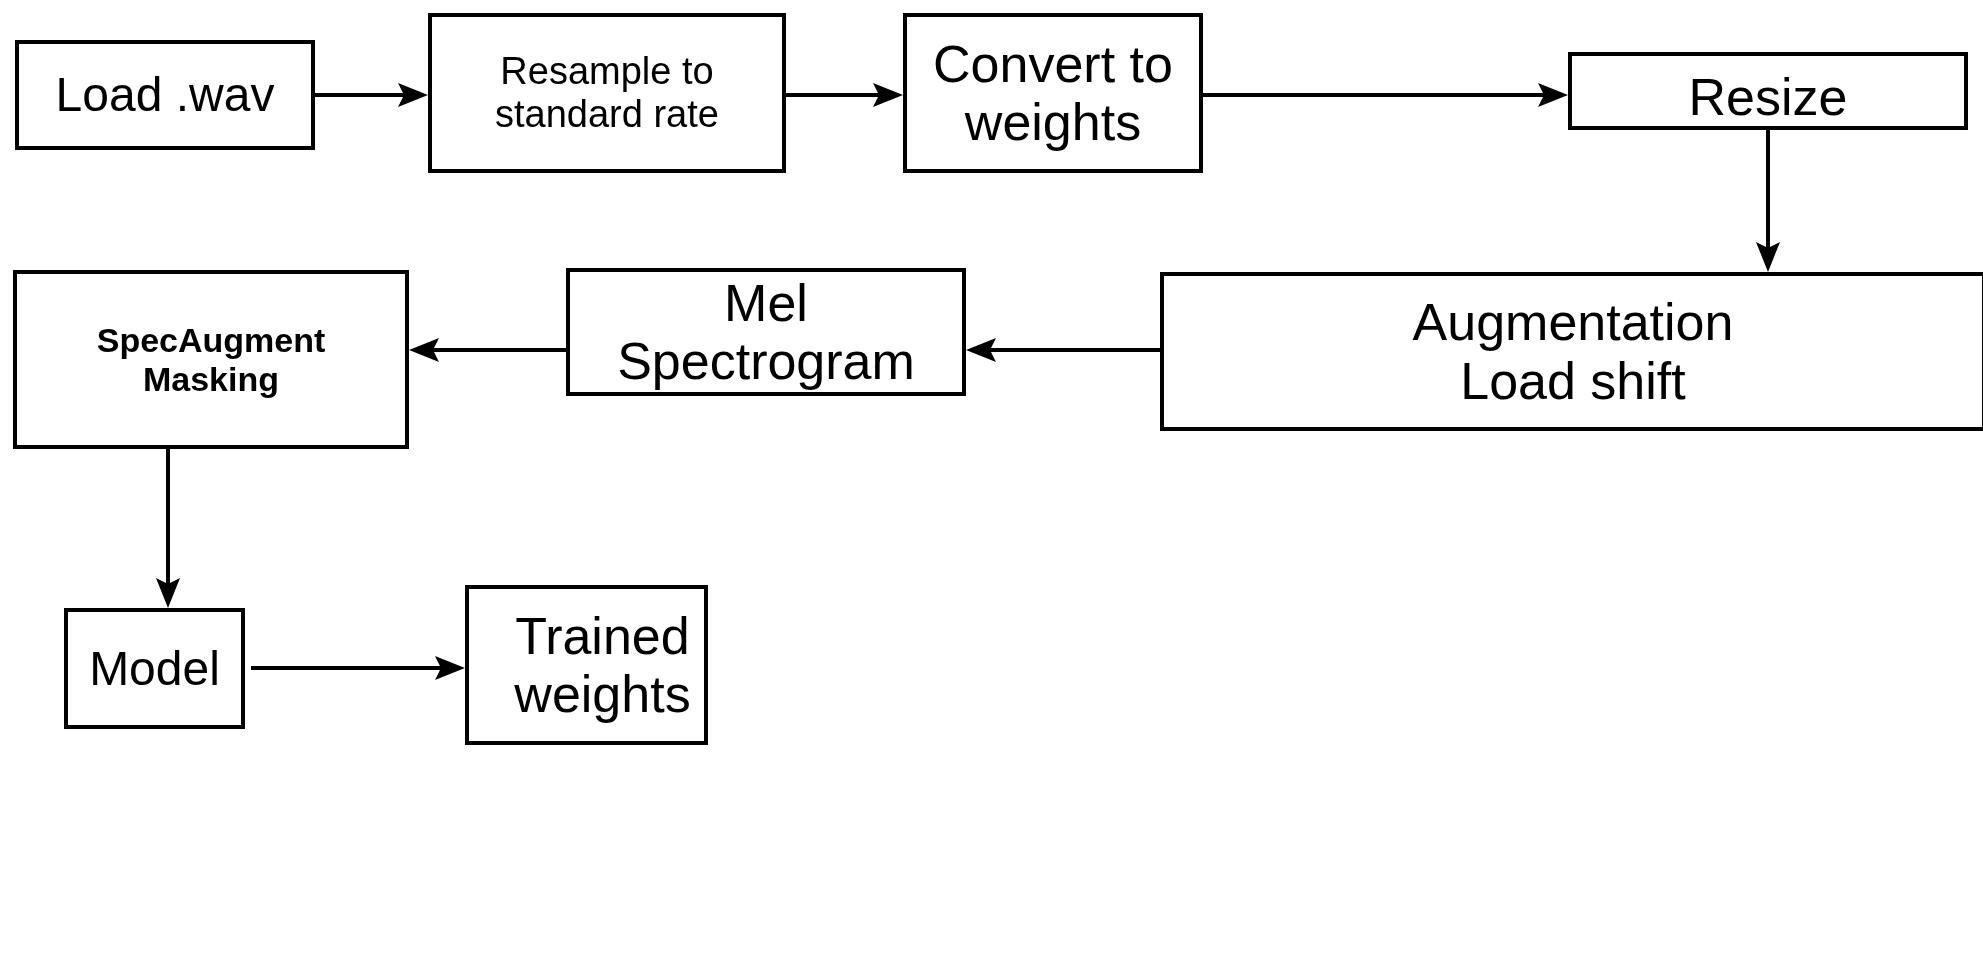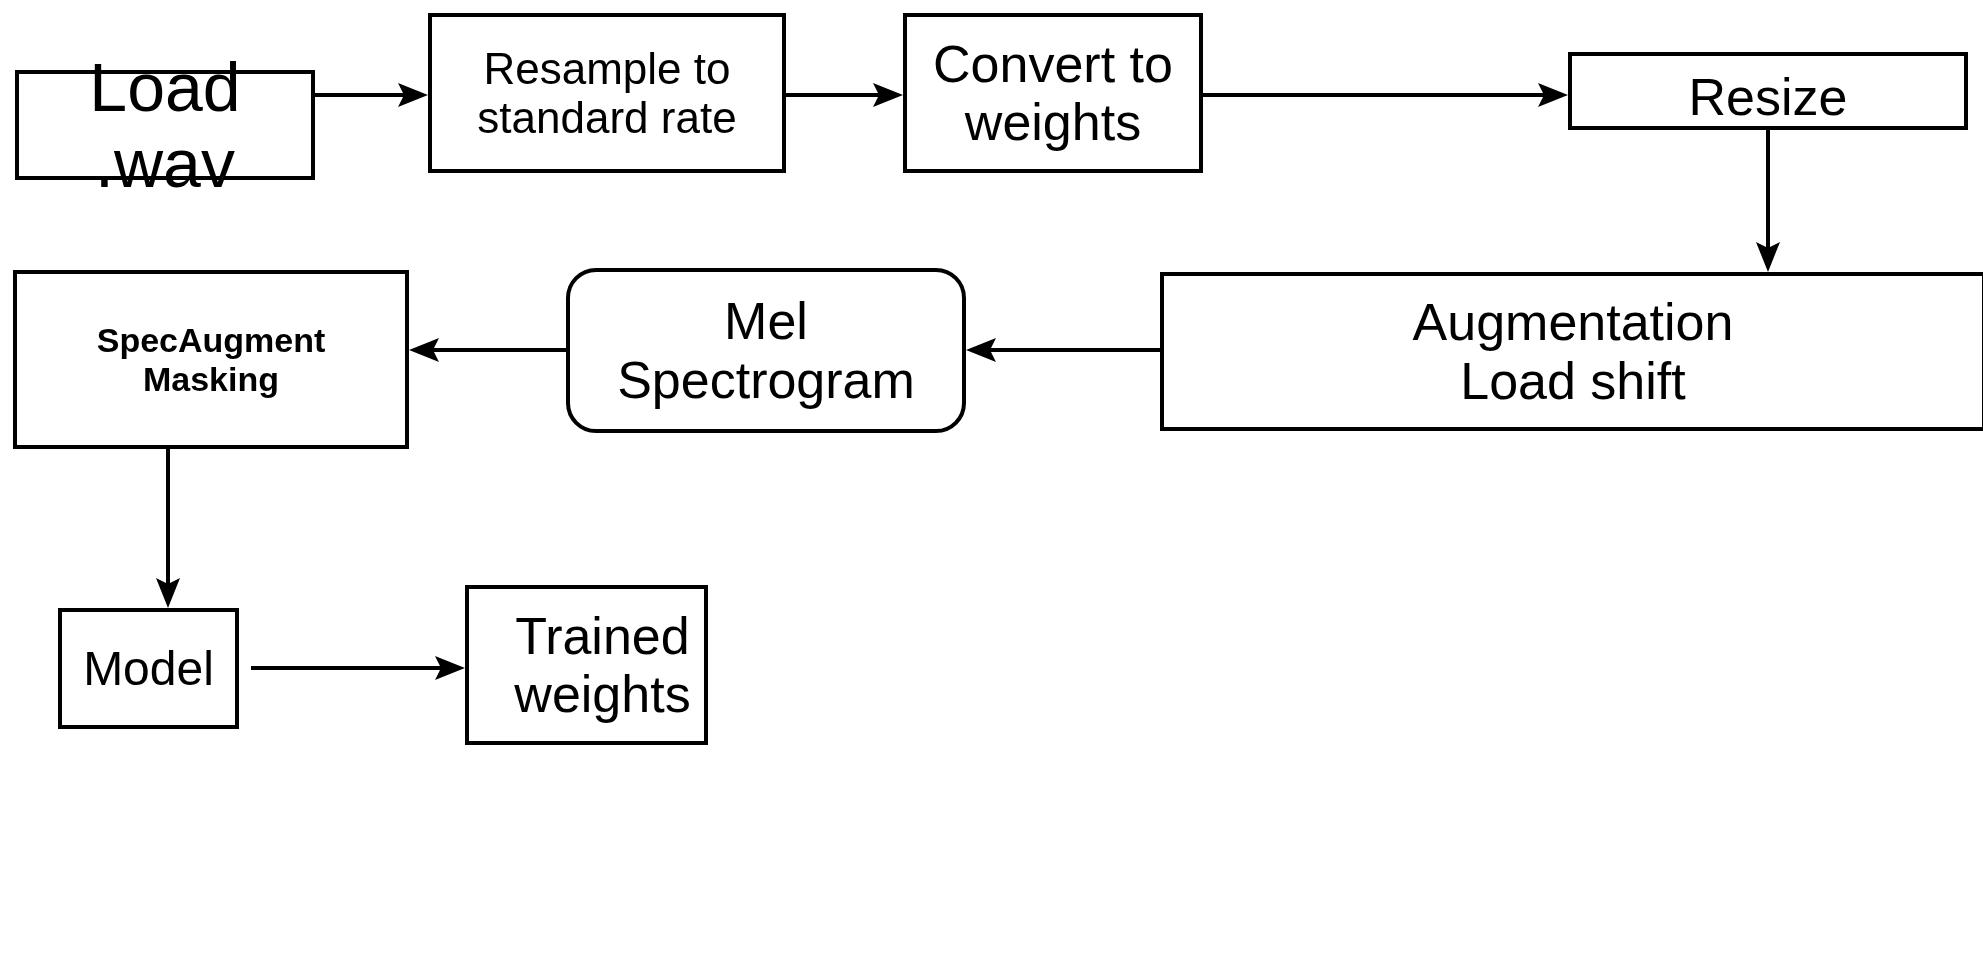--- a/index.html
+++ b/index.html
@@ -27,28 +27,28 @@
     color: #000000;
     line-height: 1.12;
     z-index: 2;
   }
   .node .label {
     display: block;
     white-space: pre-line;
     padding: 0 6px;
   }
   
-  #n-load      { left: 15px;   top: 40px;  width: 300px; height: 110px; font-size: 68px; margin-top: 30px; }
-  #n-resample  { left: 428px;  top: 13px;  width: 358px; height: 160px; font-size: 44px; }
+  #n-load      { left: 15px;   top: 40px;  width: 300px; height: 110px; font-size: 48px; }
+  #n-resample  { left: 428px;  top: 13px;  width: 358px; height: 160px; font-size: 38px; }
   #n-stereo    { left: 903px;  top: 13px;  width: 300px; height: 160px; font-size: 52px; }
   #n-resize    { left: 1568px; top: 52px;  width: 400px; height: 78px;  font-size: 52px; align-items: flex-end; }
   #n-augment   { left: 1160px; top: 272px; width: 826px; height: 159px; font-size: 52px; }
-  #n-mel       { left: 566px;  top: 268px; width: 400px; height: 165px; font-size: 52px; border-radius: 30px; }
+  #n-mel       { left: 566px;  top: 268px; width: 400px; height: 128px; font-size: 52px; }
   #n-spec      { left: 13px;   top: 270px; width: 396px; height: 179px; font-size: 34px; font-weight: bold; }
-  #n-model     { left: 58px;   top: 608px; width: 181px; height: 121px; font-size: 48px; }
+  #n-model     { left: 64px;   top: 608px; width: 181px; height: 121px; font-size: 48px; }
   #n-weights   { left: 465px;  top: 585px; width: 243px; height: 160px; font-size: 52px; padding-left: 32px; }
 
   #edges {
     position: absolute;
     left: 0; top: 0;
     width: 1983px;
     height: 958px;
     z-index: 1;
   }
   #edges line, #edges path { stroke: #000000; stroke-width: 4; fill: none; }

